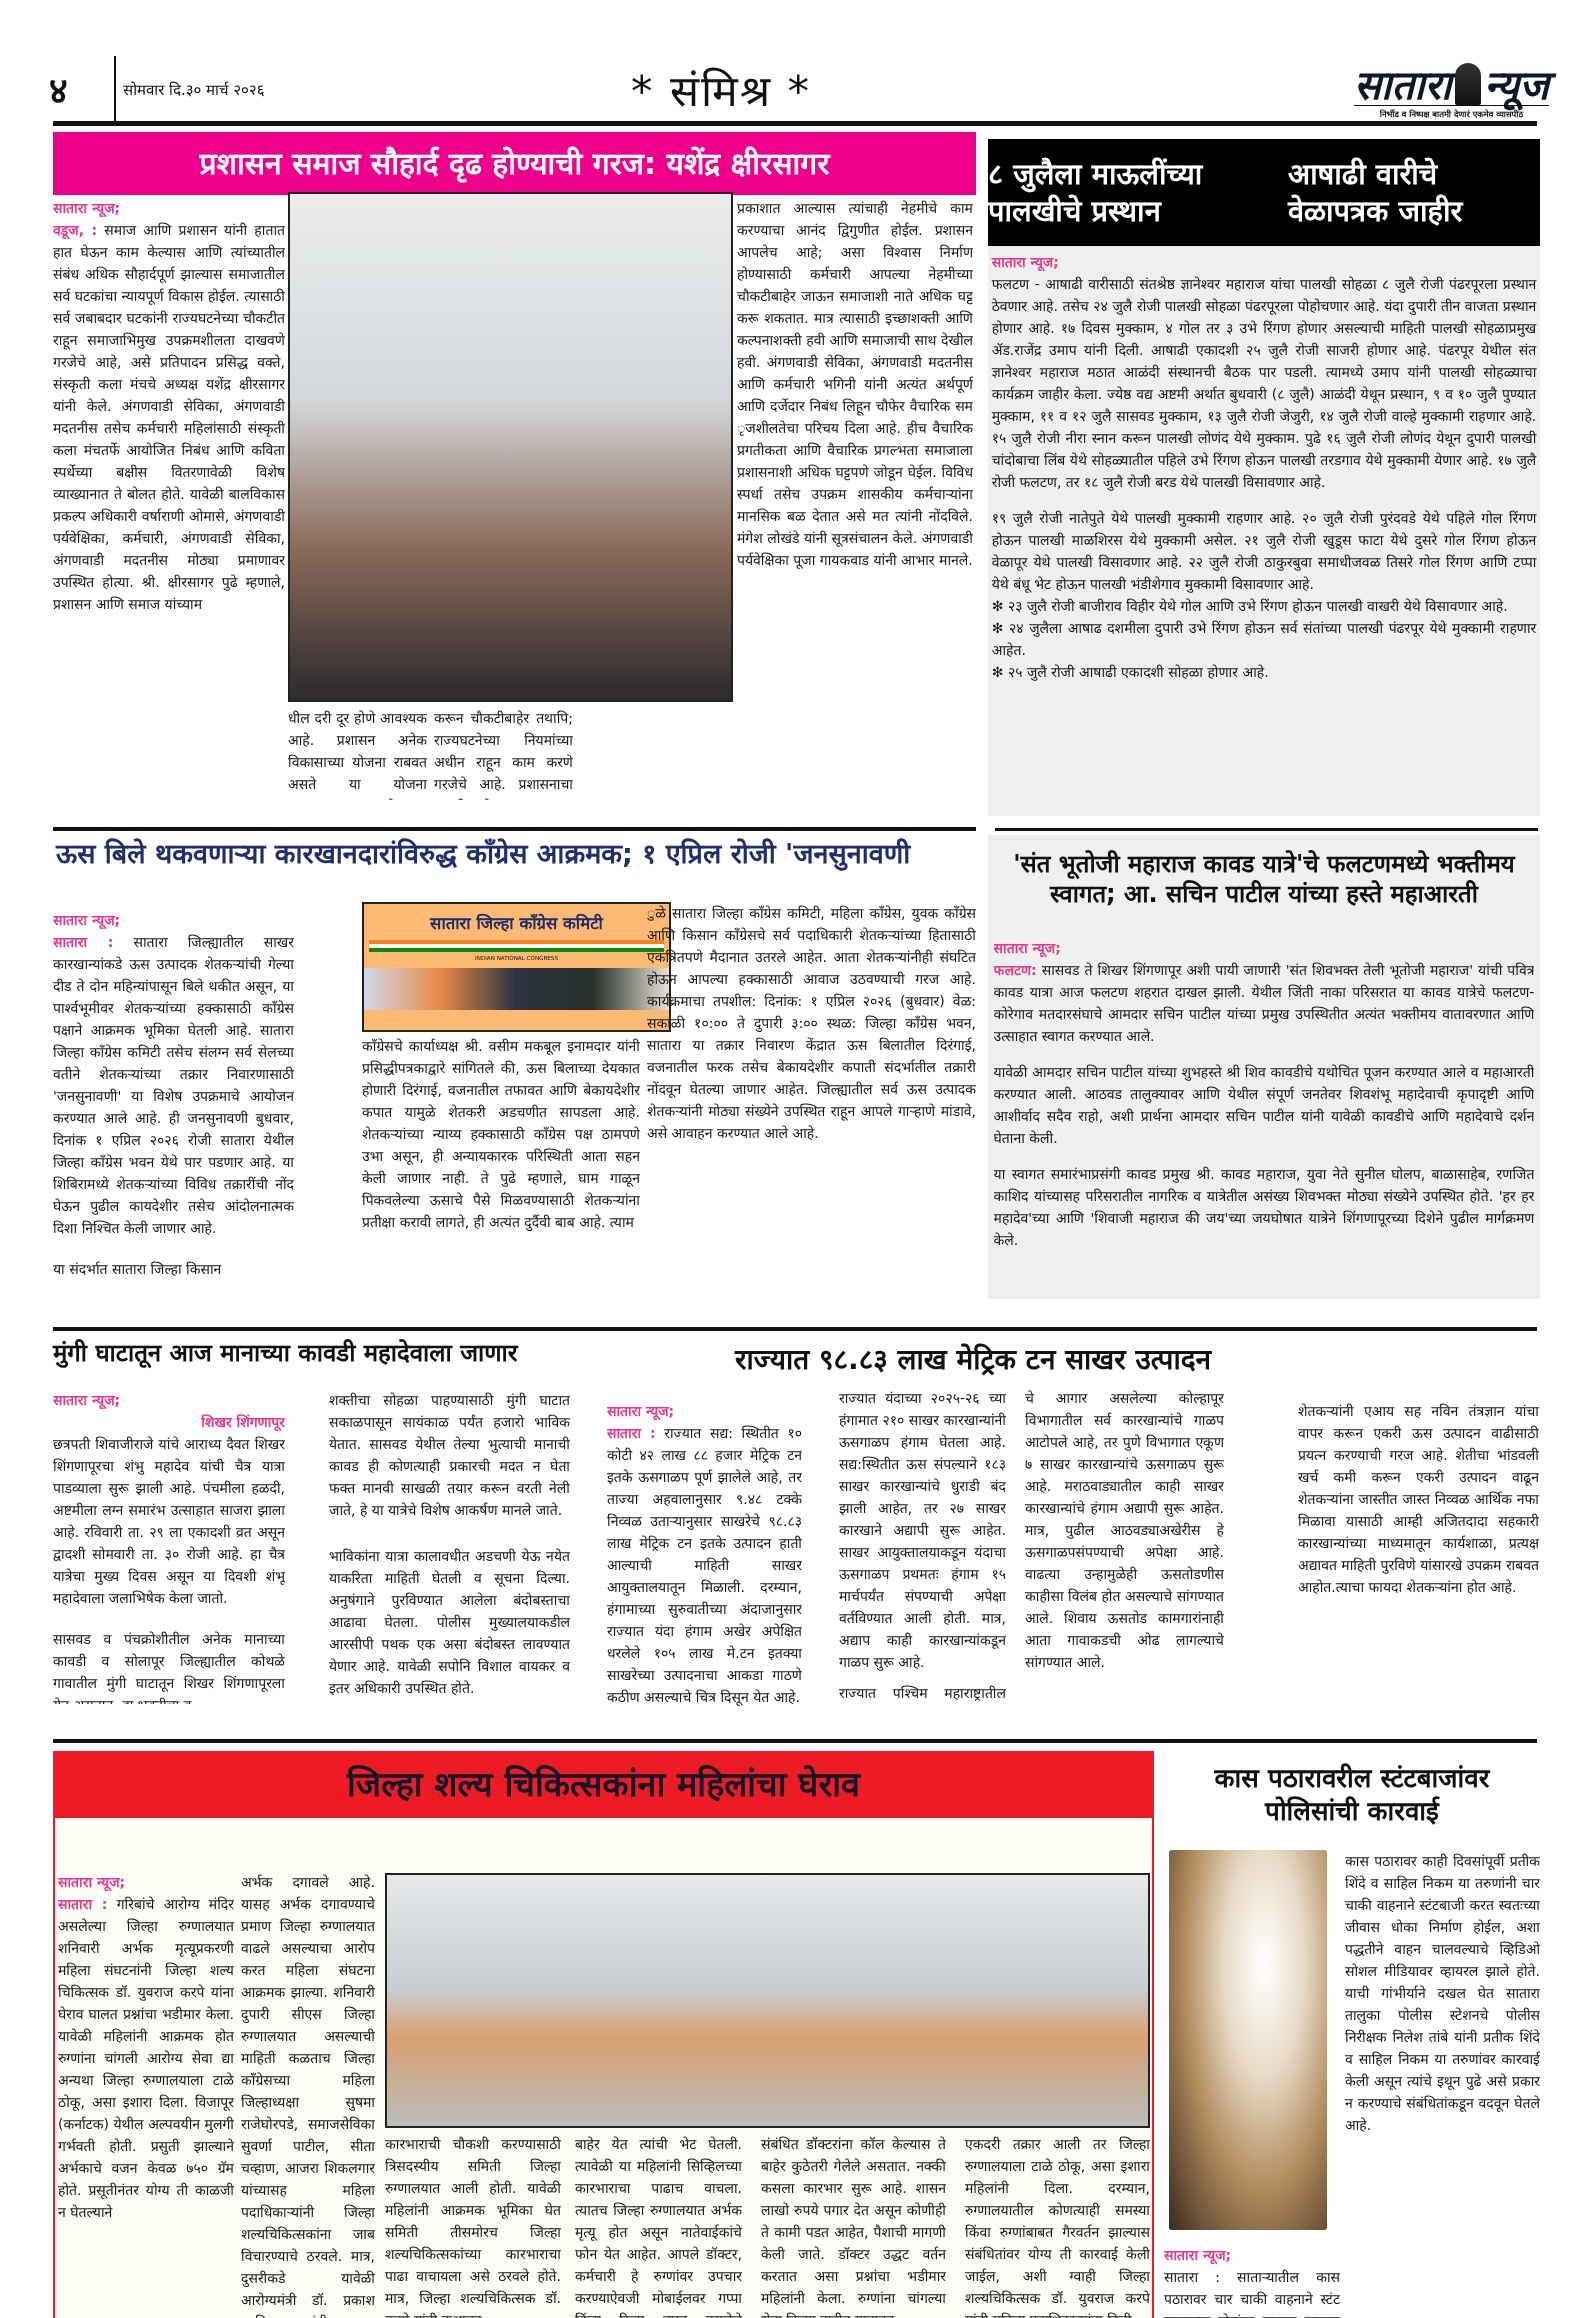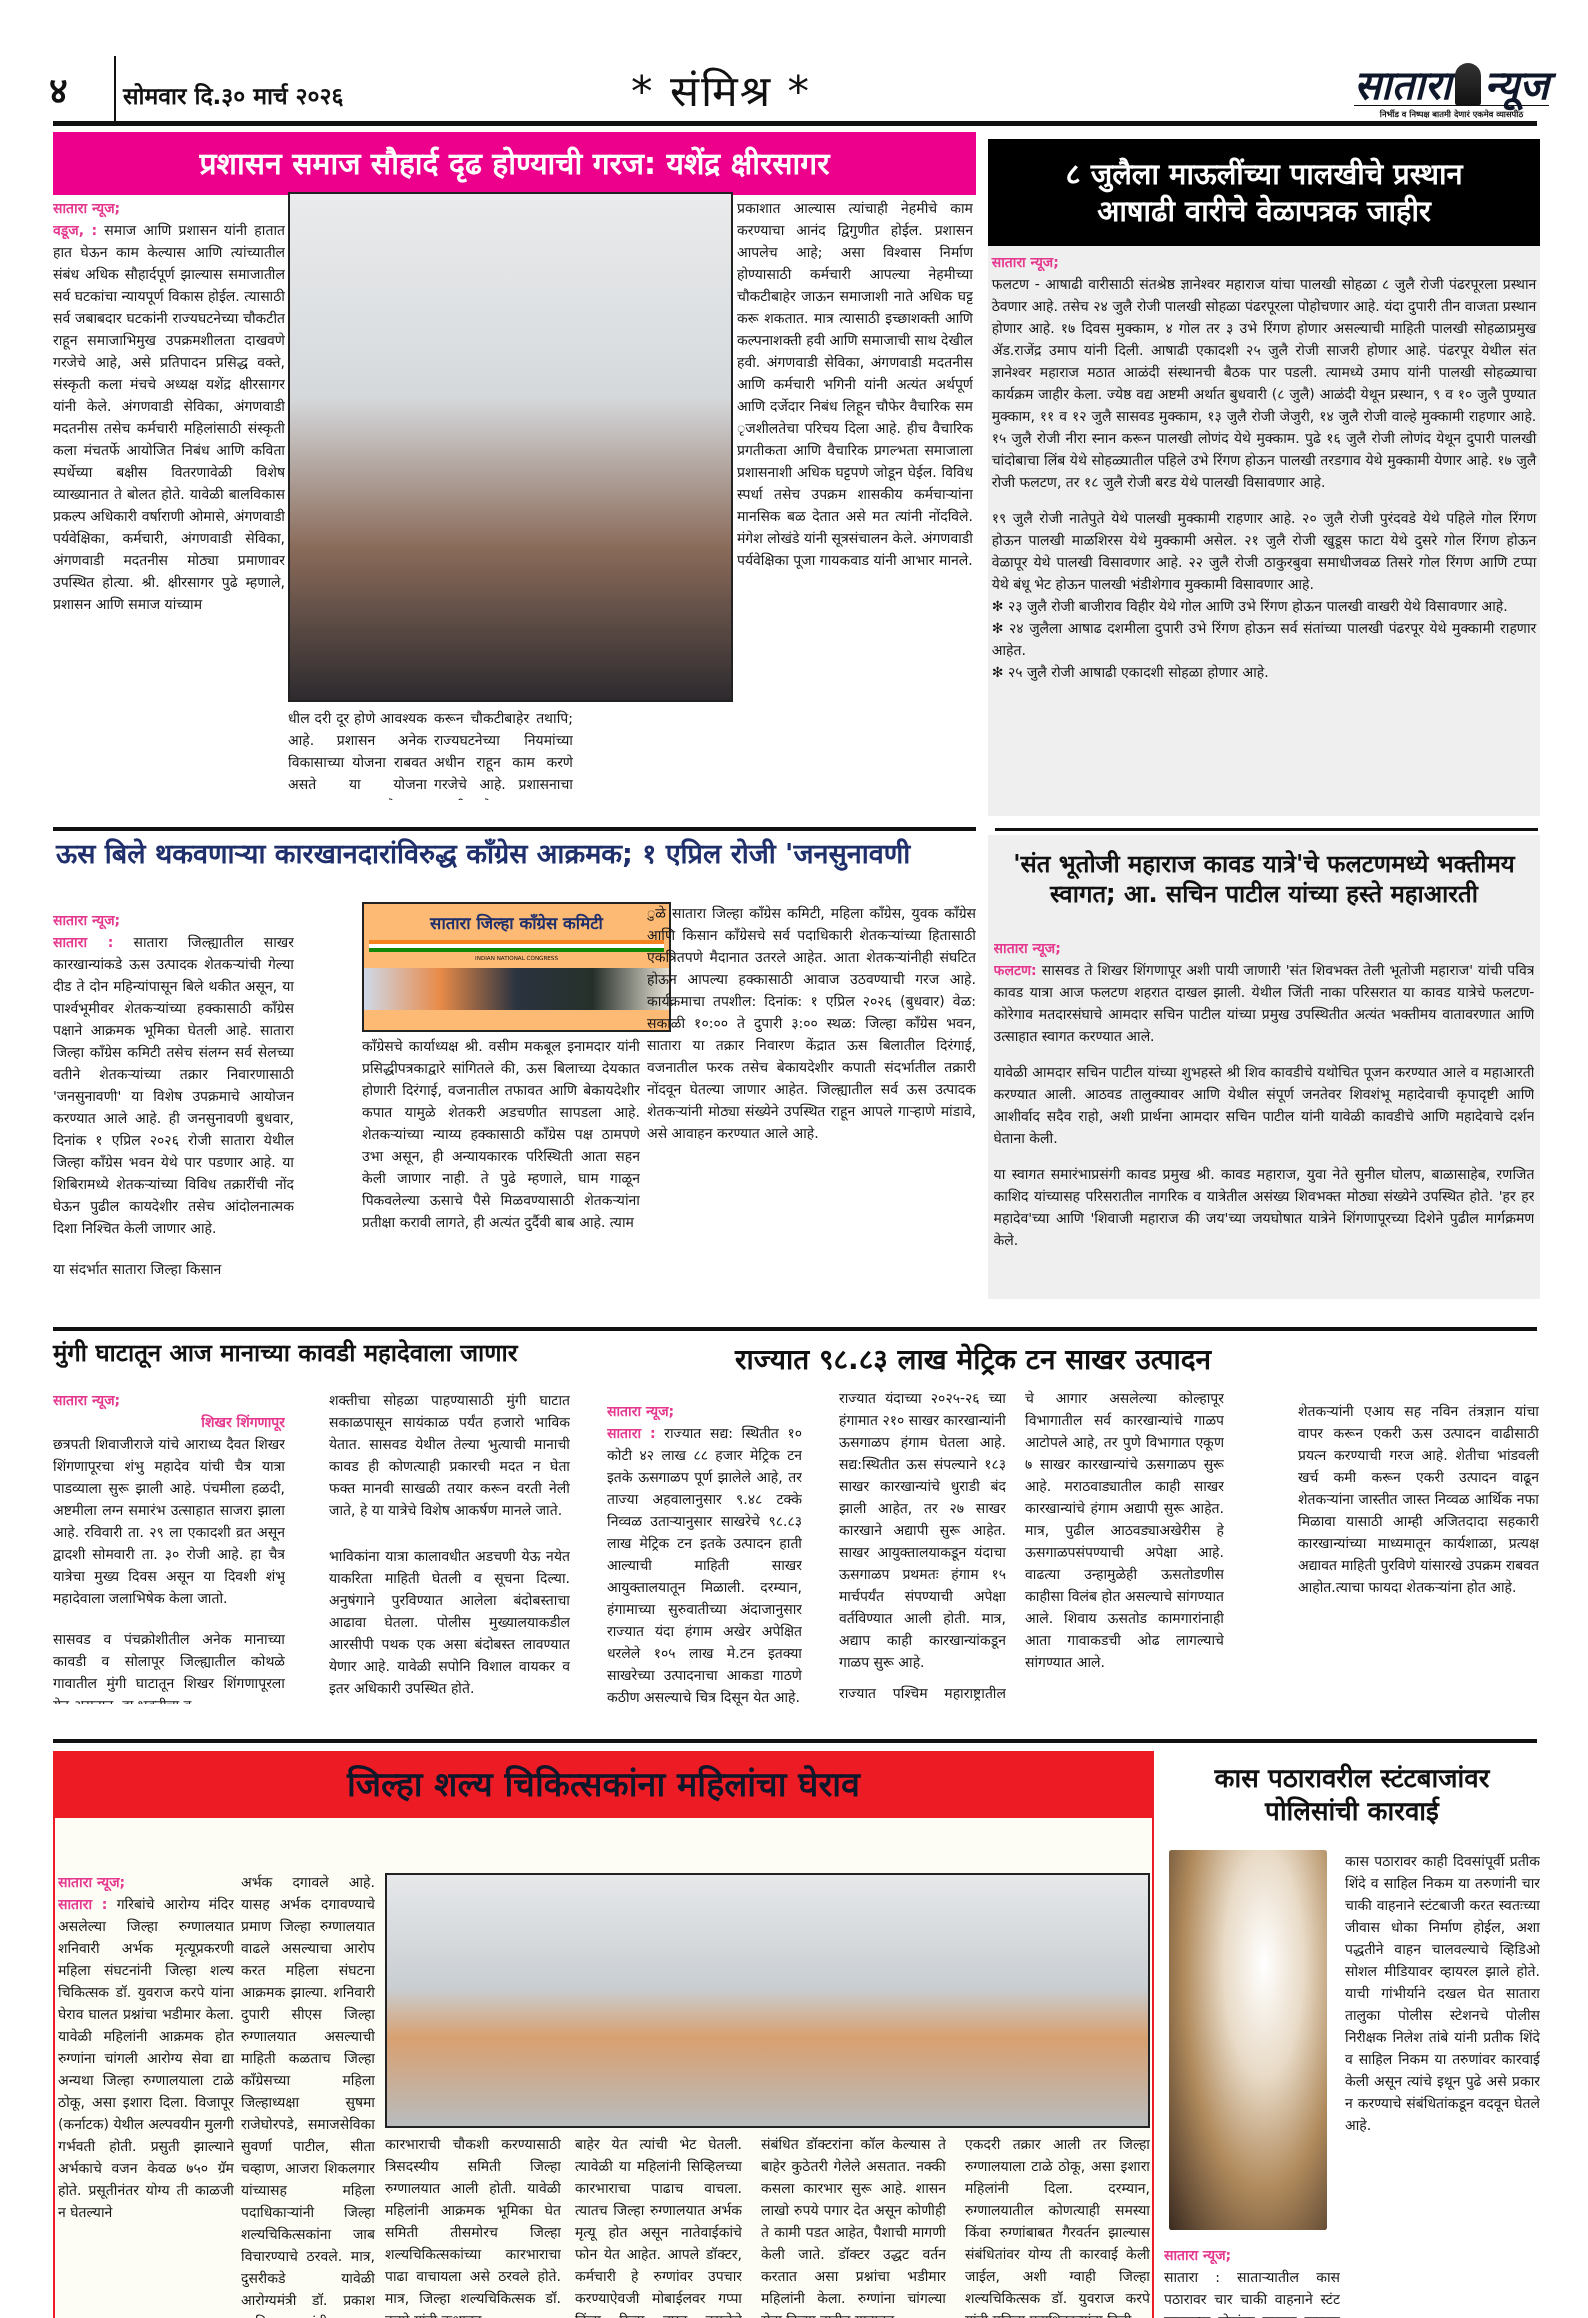--- a/index.html
+++ b/index.html
@@ -5,21 +5,21 @@
   *{box-sizing:border-box;margin:0;padding:0}
   html,body{width:1588px;height:2465px;background:#fff;overflow:hidden}
   body{font-family:"DejaVu Sans",sans-serif;color:#111;position:relative}
   .abs{position:absolute}
   .col{font-size:14px;line-height:22px;text-align:justify;color:#151515;overflow:hidden}
   .tag{color:#e4398f;font-weight:bold}
   .hdr-rule{background:#111}
   .photo{border:2.3px solid #222;overflow:hidden}
   
   .pg-num{font-size:36px;font-weight:bold}
-  .date{font-size:23px;font-weight:bold}
+  .date{font-size:15px;font-weight:normal}
   .section{font-size:43px;font-weight:normal;letter-spacing:1.9px}
   .logo-main{color:#0f172a;font-size:40px;font-weight:bold;font-style:italic;line-height:1}
   .logo-tag{font-size:8.3px;font-weight:bold;border-top:1.9px solid #111;padding-top:1.9px;text-align:center}
   .hl{font-weight:bold;line-height:1.25}
   .grey-box{background:#efefef}
 </style>
 </head>
 <body>
 
 <div class="abs pg-num" style="left:49px;top:65px">४</div>
@@ -42,21 +42,21 @@
 <div class="abs col" style="left:53px;top:197px;width:232px;height:603px">
   <div class="tag">सातारा न्यूज;</div>
   <span class="tag">वडूज, :</span>
   <span>समाज आणि प्रशासन यांनी हातात हात घेऊन काम केल्यास आणि त्यांच्यातील संबंध अधिक सौहार्दपूर्ण झाल्यास समाजातील सर्व घटकांचा न्यायपूर्ण विकास होईल. त्यासाठी सर्व जबाबदार घटकांनी राज्यघटनेच्या चौकटीत राहून समाजाभिमुख उपक्रमशीलता दाखवणे गरजेचे आहे, असे प्रतिपादन प्रसिद्ध वक्ते, संस्कृती कला मंचचे अध्यक्ष यशेंद्र क्षीरसागर यांनी केले. अंगणवाडी सेविका, अंगणवाडी मदतनीस तसेच कर्मचारी महिलांसाठी संस्कृती कला मंचतर्फे आयोजित निबंध आणि कविता स्पर्धेच्या बक्षीस वितरणावेळी विशेष व्याख्यानात ते बोलत होते. यावेळी बालविकास प्रकल्प अधिकारी वर्षाराणी ओमासे, अंगणवाडी पर्यवेक्षिका, कर्मचारी, अंगणवाडी सेविका, अंगणवाडी मदतनीस मोठ्या प्रमाणावर उपस्थित होत्या. श्री. क्षीरसागर पुढे म्हणाले, प्रशासन आणि समाज यांच्याम</span>
 </div>
 <div class="abs photo" style="left:288px;top:192px;width:445px;height:510px;background:linear-gradient(180deg,#e9ebec 0%,#d6d9dc 40%,#8a6b5a 70%,#2d2a2e 100%)"></div>
 <div class="abs col" style="left:288px;top:707px;width:139px;height:93px">धील दरी दूर होणे आवश्यक आहे. प्रशासन अनेक विकासाच्या योजना राबवत असते या योजना समाजाच्या शेवटच्या घटकापर्यंत पोहोचण्यासाठी कल्पनाशक्तीचा अवलंब</div>
 <div class="abs col" style="left:434px;top:707px;width:139px;height:93px">करून चौकटीबाहेर तथापि; राज्यघटनेच्या नियमांच्या अधीन राहून काम करणे गरजेचे आहे. प्रशासनाचा मानवी चेहरा समाजाला अधिक समृद्ध करून जाईल. कर्मचाऱ्यांचे कलागुण</div>
 <div class="abs col" style="left:737px;top:197px;width:236px;height:603px">प्रकाशात आल्यास त्यांचाही नेहमीचे काम करण्याचा आनंद द्विगुणीत होईल. प्रशासन आपलेच आहे; असा विश्वास निर्माण होण्यासाठी कर्मचारी आपल्या नेहमीच्या चौकटीबाहेर जाऊन समाजाशी नाते अधिक घट्ट करू शकतात. मात्र त्यासाठी इच्छाशक्ती आणि कल्पनाशक्ती हवी आणि समाजाची साथ देखील हवी. अंगणवाडी सेविका, अंगणवाडी मदतनीस आणि कर्मचारी भगिनी यांनी अत्यंत अर्थपूर्ण आणि दर्जेदार निबंध लिहून चौफेर वैचारिक सम ृजशीलतेचा परिचय दिला आहे. हीच वैचारिक प्रगतीकता आणि वैचारिक प्रगल्भता समाजाला प्रशासनाशी अधिक घट्टपणे जोडून घेईल. विविध स्पर्धा तसेच उपक्रम शासकीय कर्मचाऱ्यांना मानसिक बळ देतात असे मत त्यांनी नोंदविले. मंगेश लोखंडे यांनी सूत्रसंचालन केले. अंगणवाडी पर्यवेक्षिका पूजा गायकवाड यांनी आभार मानले.</div>
 
-<div class="abs" style="left:988px;top:139px;width:552px;height:107px;background:#000;display:flex;flex-direction:column;align-items:center;justify-content:center">
+<div class="abs" style="left:988px;top:139px;width:552px;height:107px;background:#000;display:flex;flex-direction:row;align-items:center;justify-content:center">
   <div class="hl" style="color:#fff;font-size:29px">८ जुलैला माऊलींच्या पालखीचे प्रस्थान</div>
   <div class="hl" style="color:#fff;font-size:29px">आषाढी वारीचे वेळापत्रक जाहीर</div>
 </div>
 <div class="abs grey-box col" style="left:988px;top:246px;width:552px;height:570px;padding:4.6px 3.7px">
   <div class="tag">सातारा न्यूज;</div>
   <p style="margin-bottom:14px">फलटण - आषाढी वारीसाठी संतश्रेष्ठ ज्ञानेश्वर महाराज यांचा पालखी सोहळा ८ जुलै रोजी पंढरपूरला प्रस्थान ठेवणार आहे. तसेच २४ जुलै रोजी पालखी सोहळा पंढरपूरला पोहोचणार आहे. यंदा दुपारी तीन वाजता प्रस्थान होणार आहे. १७ दिवस मुक्काम, ४ गोल तर ३ उभे रिंगण होणार असल्याची माहिती पालखी सोहळाप्रमुख ॲड.राजेंद्र उमाप यांनी दिली. आषाढी एकादशी २५ जुलै रोजी साजरी होणार आहे. पंढरपूर येथील संत ज्ञानेश्वर महाराज मठात आळंदी संस्थानची बैठक पार पडली. त्यामध्ये उमाप यांनी पालखी सोहळ्याचा कार्यक्रम जाहीर केला. ज्येष्ठ वद्य अष्टमी अर्थात बुधवारी (८ जुलै) आळंदी येथून प्रस्थान, ९ व १० जुलै पुण्यात मुक्काम, ११ व १२ जुलै सासवड मुक्काम, १३ जुलै रोजी जेजुरी, १४ जुलै रोजी वाल्हे मुक्कामी राहणार आहे. १५ जुलै रोजी नीरा स्नान करून पालखी लोणंद येथे मुक्काम. पुढे १६ जुलै रोजी लोणंद येथून दुपारी पालखी चांदोबाचा लिंब येथे सोहळ्यातील पहिले उभे रिंगण होऊन पालखी तरडगाव येथे मुक्कामी येणार आहे. १७ जुलै रोजी फलटण, तर १८ जुलै रोजी बरड येथे पालखी विसावणार आहे.</p>
   <p>१९ जुलै रोजी नातेपुते येथे पालखी मुक्कामी राहणार आहे. २० जुलै रोजी पुरंदवडे येथे पहिले गोल रिंगण होऊन पालखी माळशिरस येथे मुक्कामी असेल. २१ जुलै रोजी खुडूस फाटा येथे दुसरे गोल रिंगण होऊन वेळापूर येथे पालखी विसावणार आहे. २२ जुलै रोजी ठाकुरबुवा समाधीजवळ तिसरे गोल रिंगण आणि टप्पा येथे बंधू भेट होऊन पालखी भंडीशेगाव मुक्कामी विसावणार आहे.</p>
   <p><span>✻ </span><span>२३ जुलै रोजी बाजीराव विहीर येथे गोल आणि उभे रिंगण होऊन पालखी वाखरी येथे विसावणार आहे.</span></p>
   <p><span>✻ </span><span>२४ जुलैला आषाढ दशमीला दुपारी उभे रिंगण होऊन सर्व संतांच्या पालखी पंढरपूर येथे मुक्कामी राहणार आहेत.</span></p>
   <p><span>✻ </span><span>२५ जुलै रोजी आषाढी एकादशी सोहळा होणार आहे.</span></p>

